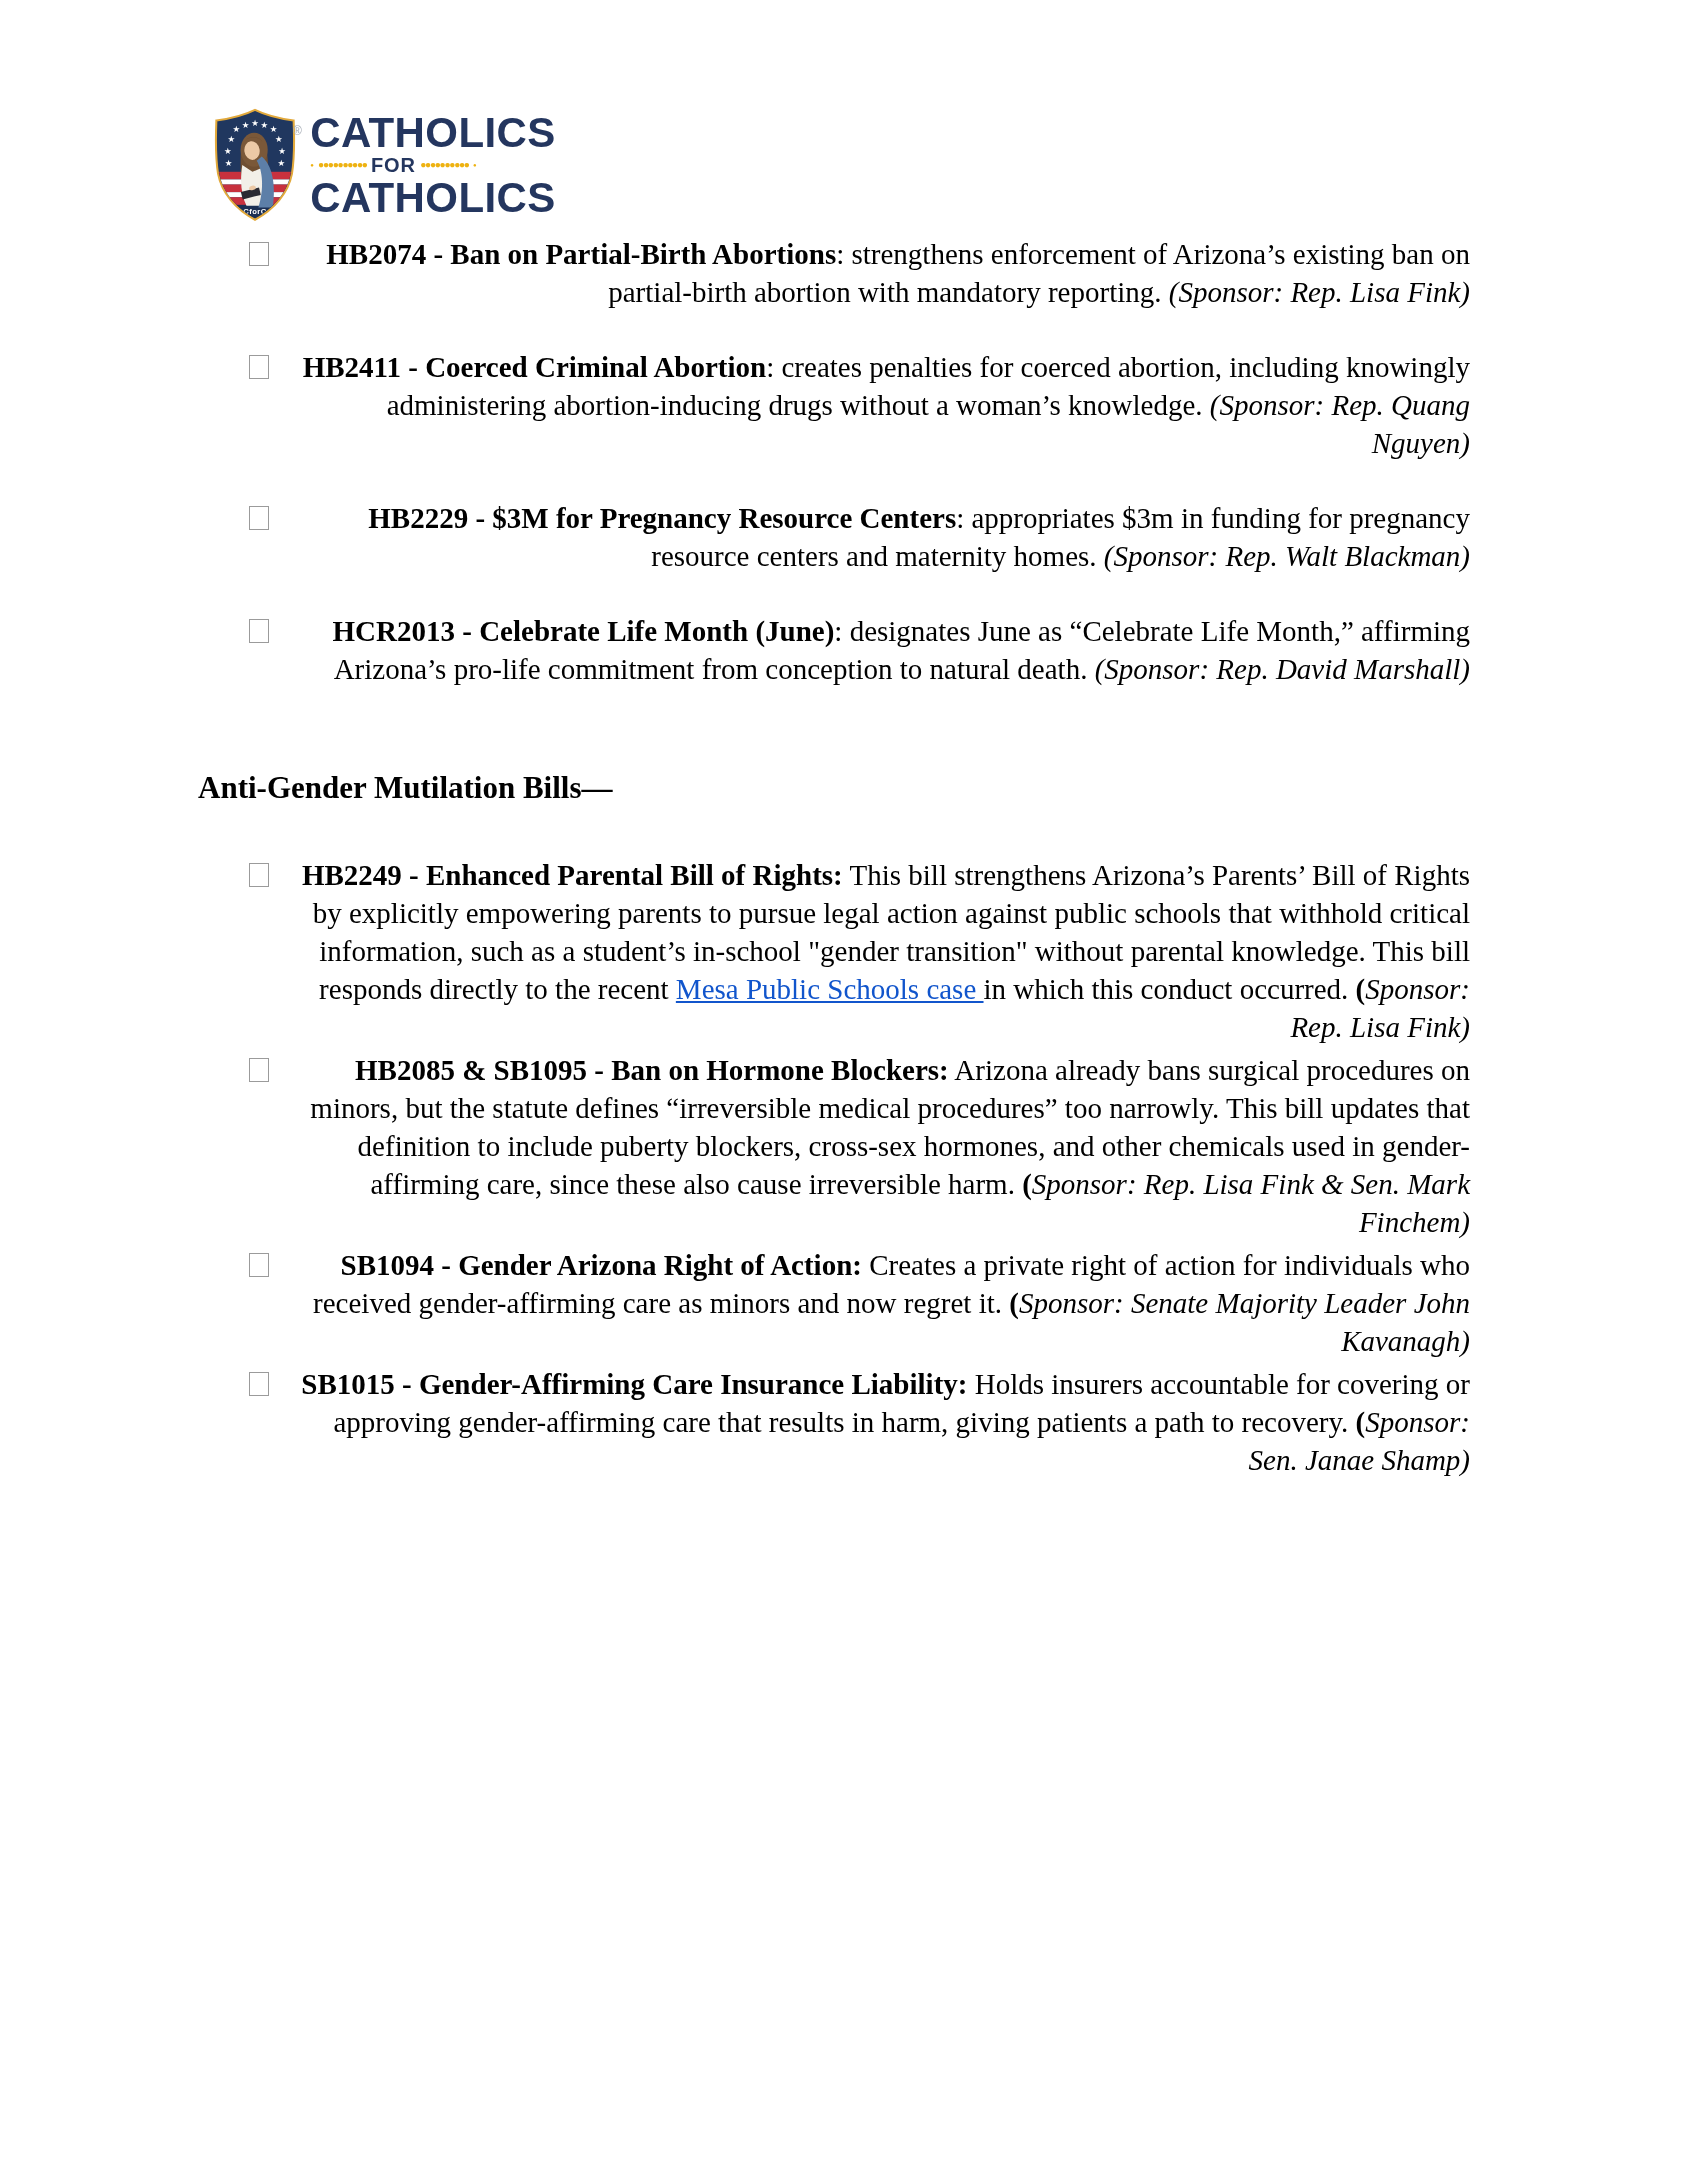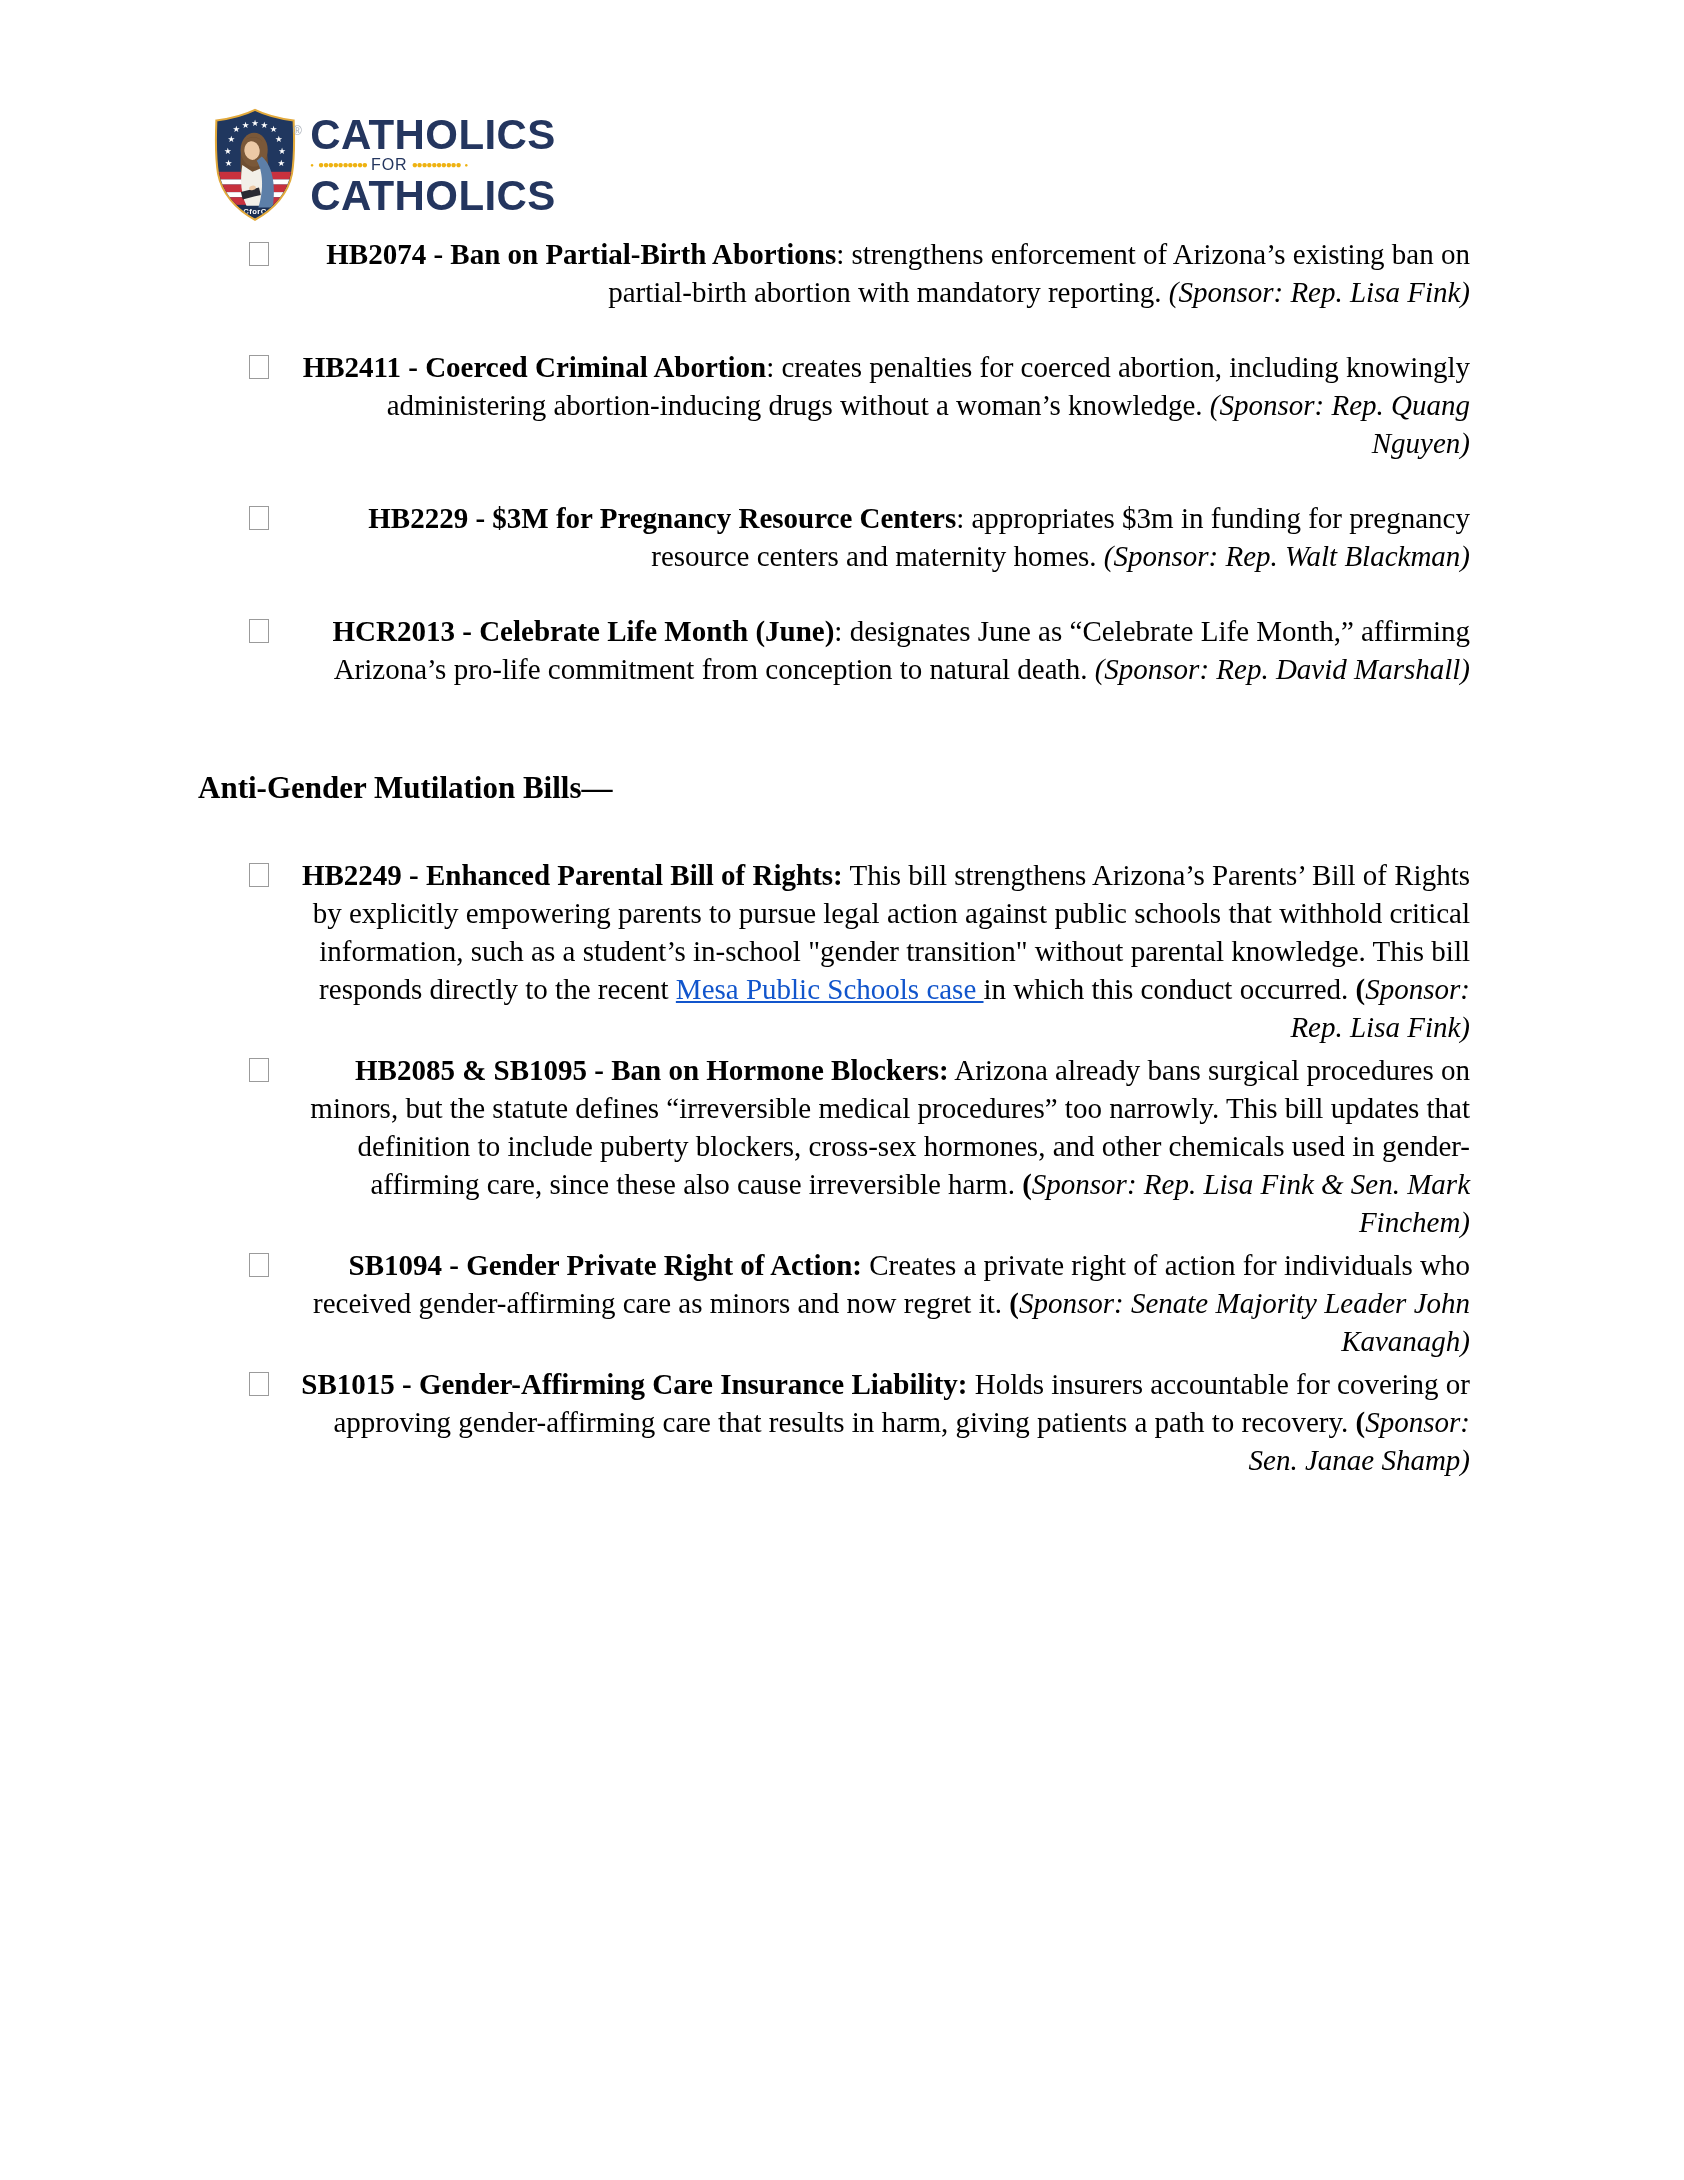--- a/index.html
+++ b/index.html
@@ -59,22 +59,22 @@
     line-height:1;
     white-space:nowrap;
   }
   .end-dot{
     font-size:6px;
     color:var(--gold,#eeb211);
     line-height:1;
   }
   .logo-for{
     font-family:"Liberation Sans","DejaVu Sans",sans-serif;
-    font-weight:400;
-    font-size:16px;
+    font-weight:700;
+    font-size:20px;
     letter-spacing:0.9px;
     color:var(--navy,#24365f);
   }
 
   
   #doc{
     position:absolute;
     top:235px;
     left:0;
     width:1685px;
@@ -209,21 +209,21 @@
         <li>
           <div class="cb"></div>
           <p class="itext"><span class="seg-bold">HB2249 - Enhanced Parental Bill of Rights:</span><span class="seg-regular"> This bill strengthens Arizona’s Parents’ Bill of Rights by explicitly empowering parents to pursue legal action against public schools that withhold critical information, such as a student’s in-school "gender transition" without parental knowledge. This bill responds directly to the recent </span><a href="#" class="doc-link">Mesa Public Schools case </a><span class="seg-regular">in which this conduct occurred. </span><span class="seg-bold">(</span><span class="seg-italic">Sponsor: Rep. Lisa Fink)</span></p>
         </li>
         <li>
           <div class="cb"></div>
           <p class="itext"><span class="seg-bold">HB2085 &amp; SB1095 - Ban on Hormone Blockers:</span><span class="seg-regular"> Arizona already bans surgical procedures on minors, but the statute defines “irreversible medical procedures” too narrowly. This bill updates that definition to include puberty blockers, cross-sex hormones, and other chemicals used in gender-affirming care, since these also cause irreversible harm. </span><span class="seg-bold">(</span><span class="seg-italic">Sponsor: Rep. Lisa Fink &amp; Sen. Mark Finchem)</span></p>
         </li>
         <li>
           <div class="cb"></div>
-          <p class="itext"><span class="seg-bold">SB1094 - Gender Private Right of Action:</span><span class="seg-regular"> Creates a private right of action for individuals who received gender-affirming care as minors and now regret it. </span><span class="seg-bold">(</span><span class="seg-italic">Sponsor: Senate Majority Leader John Kavanagh)</span></p>
+          <p class="itext"><span class="seg-bold">SB1094 - Gender Arizona Right of Action:</span><span class="seg-regular"> Creates a private right of action for individuals who received gender-affirming care as minors and now regret it. </span><span class="seg-bold">(</span><span class="seg-italic">Sponsor: Senate Majority Leader John Kavanagh)</span></p>
         </li>
         <li>
           <div class="cb"></div>
           <p class="itext"><span class="seg-bold">SB1015 - Gender-Affirming Care Insurance Liability:</span><span class="seg-regular"> Holds insurers accountable for covering or approving gender-affirming care that results in harm, giving patients a path to recovery. </span><span class="seg-bold">(</span><span class="seg-italic">Sponsor: Sen. Janae Shamp)</span></p>
         </li>
       </ul>
     </div>
 
 </div>
 

